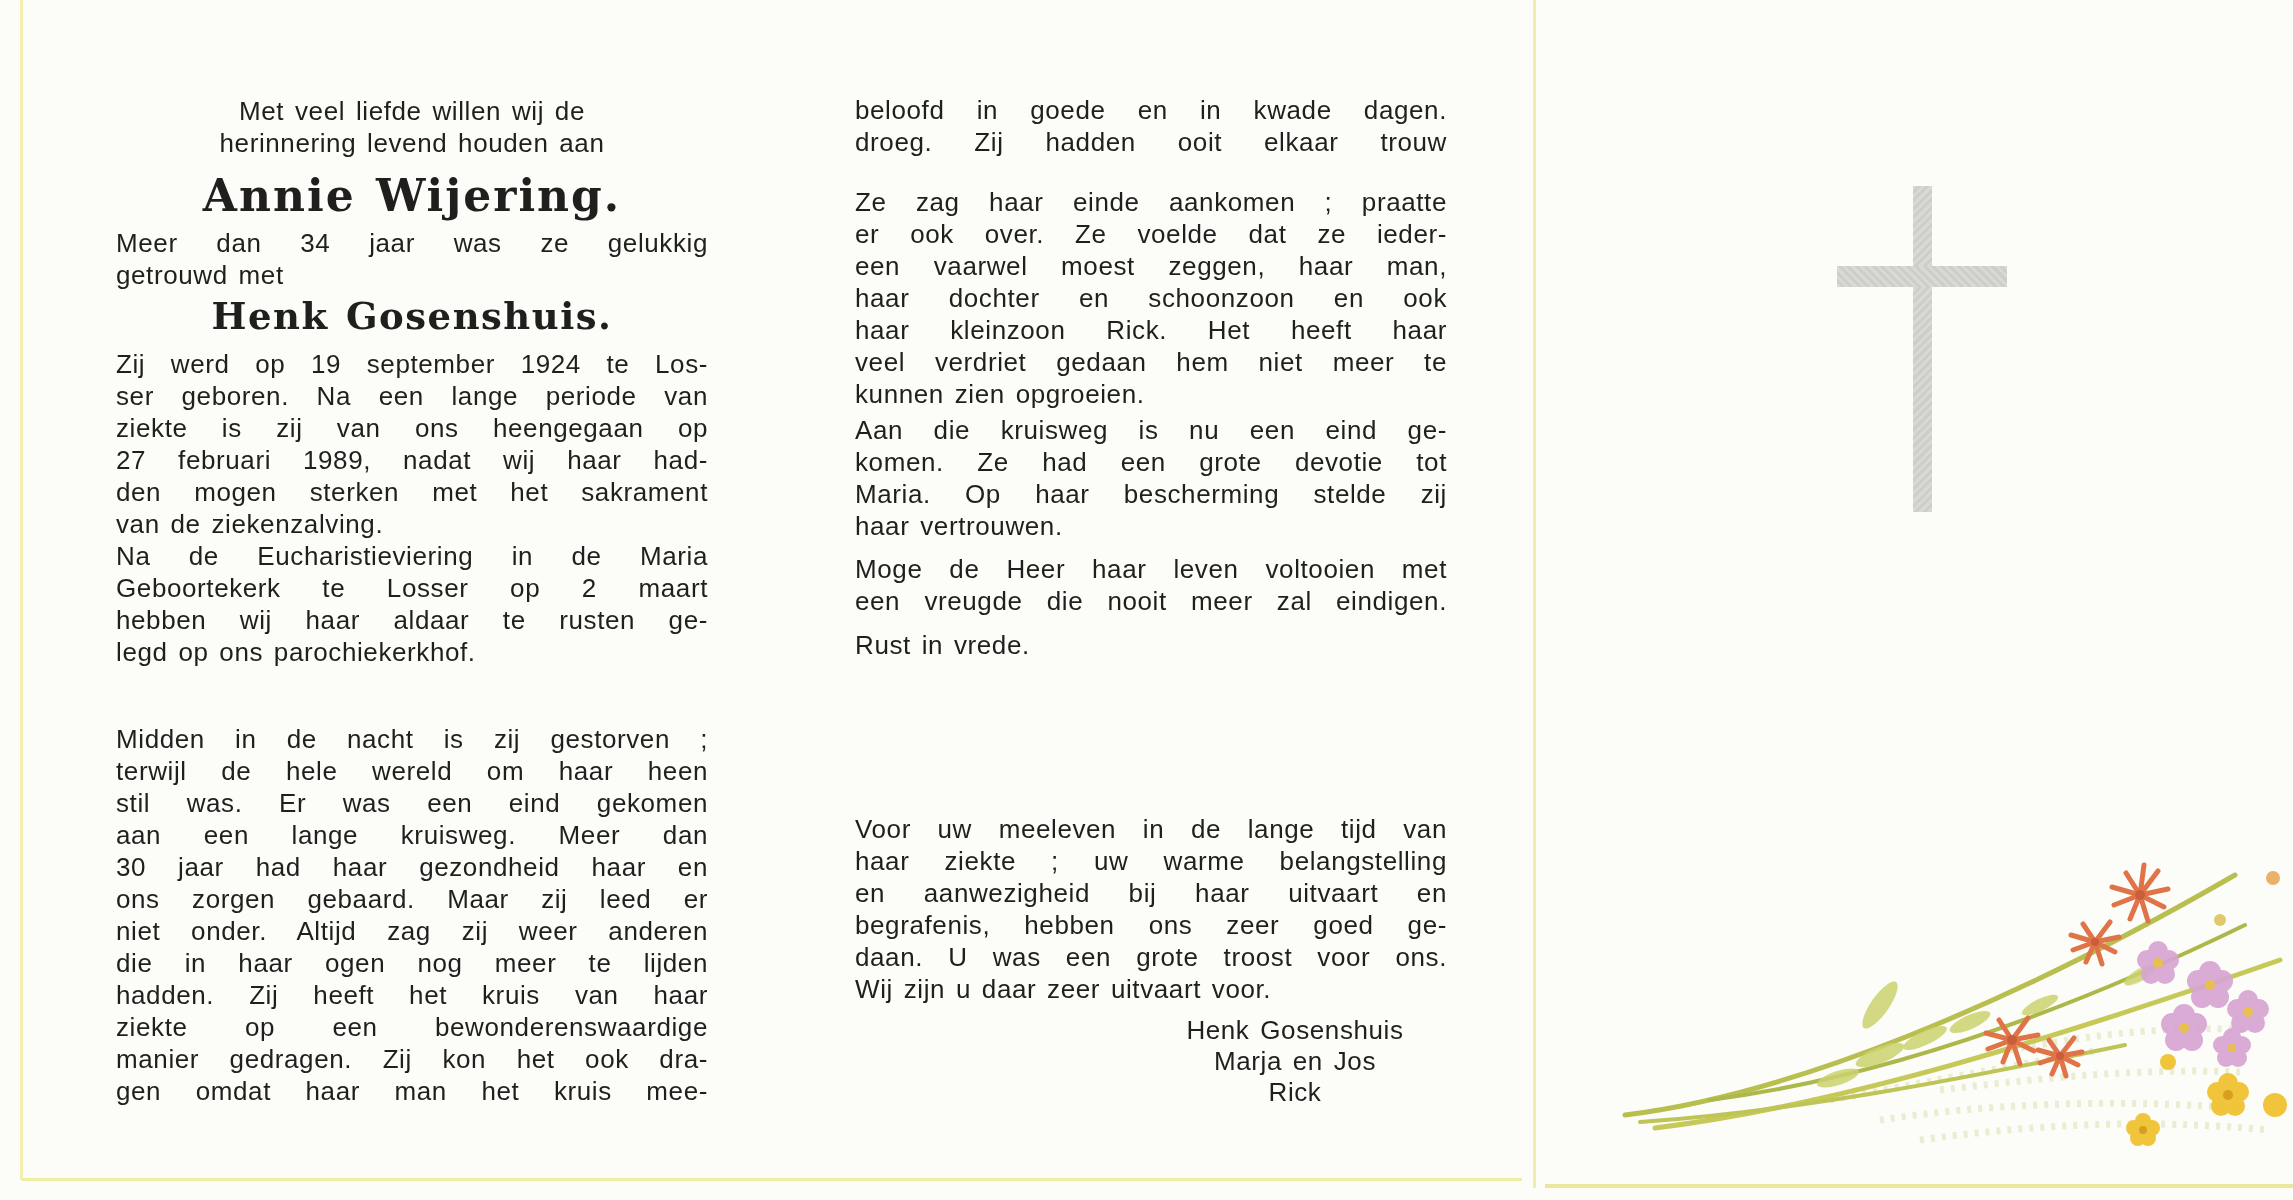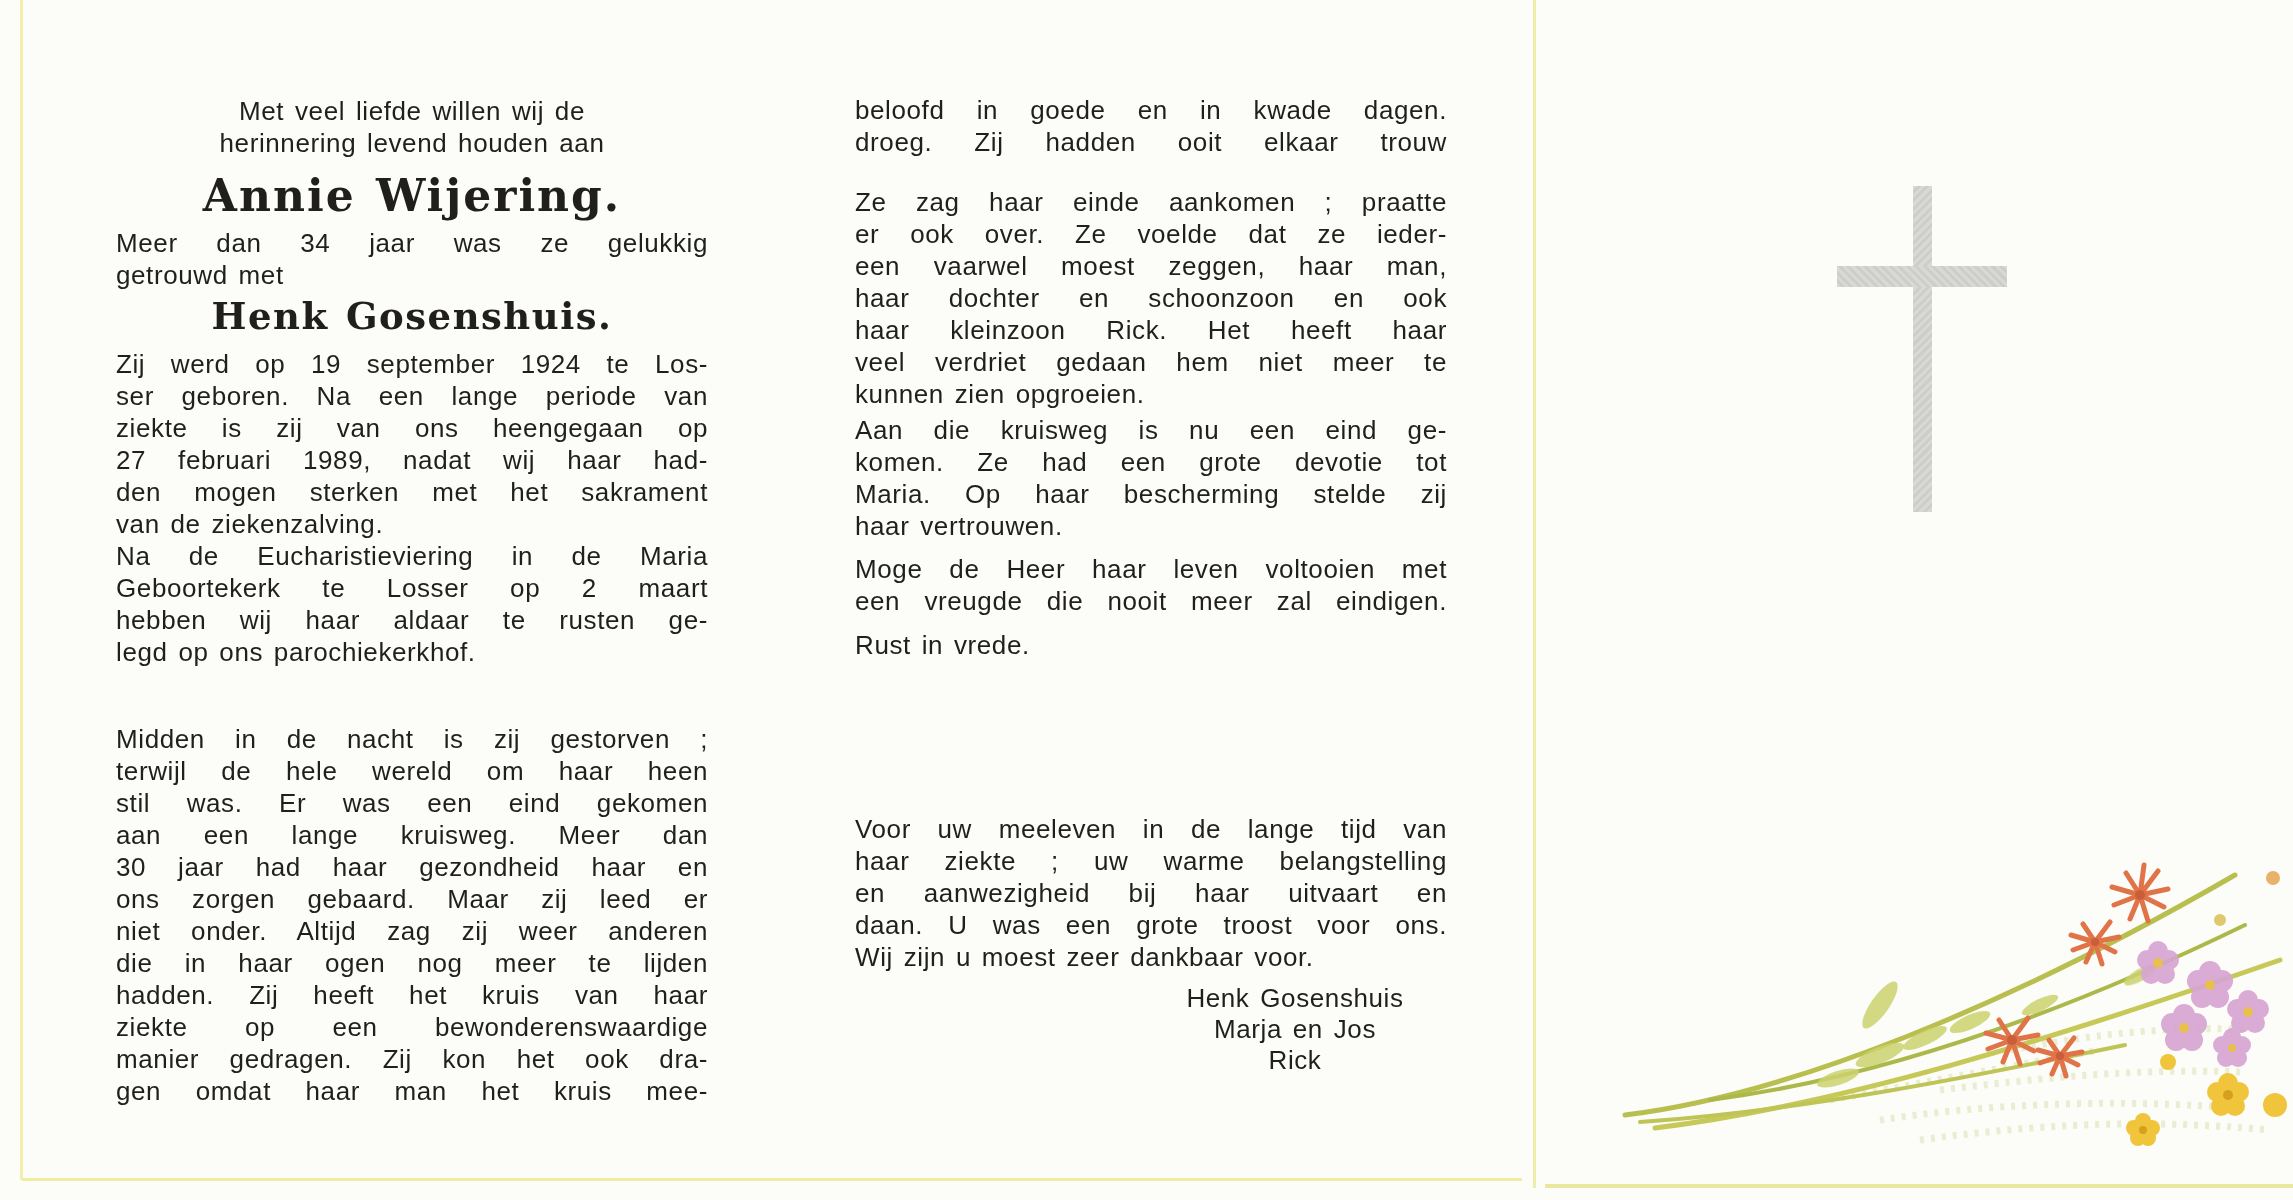--- a/index.html
+++ b/index.html
@@ -125,22 +125,23 @@
         <div class="line">Moge de Heer haar leven voltooien met</div>
         <div class="line">een vreugde die nooit meer zal eindigen.</div>
       </div>
     <div class="para m-rest">
         <div class="line pl">Rust in vrede.</div>
       </div>
     <div class="para m-thanks">
         <div class="line">Voor uw meeleven in de lange tijd van</div>
         <div class="line">haar ziekte ; uw warme belangstelling</div>
         <div class="line">en aanwezigheid bij haar uitvaart en</div>
+        <div class="line">begrafenis, hebben ons zeer goed ge-</div>
         <div class="line">daan. U was een grote troost voor ons.</div>
-        <div class="line pl">Wij zijn u moest zeer dankbaar voor.</div>
+        <div class="line pl">Wij zijn u daar zeer uitvaart voor.</div>
       </div>
     <div class="signature">
         <div class="line">Henk Gosenshuis</div>
         <div class="line">Marja en Jos</div>
         <div class="line pl">Rick</div>
       </div>
   </section>
 
   <div class="cross">
     <div class="cross-v"></div>

